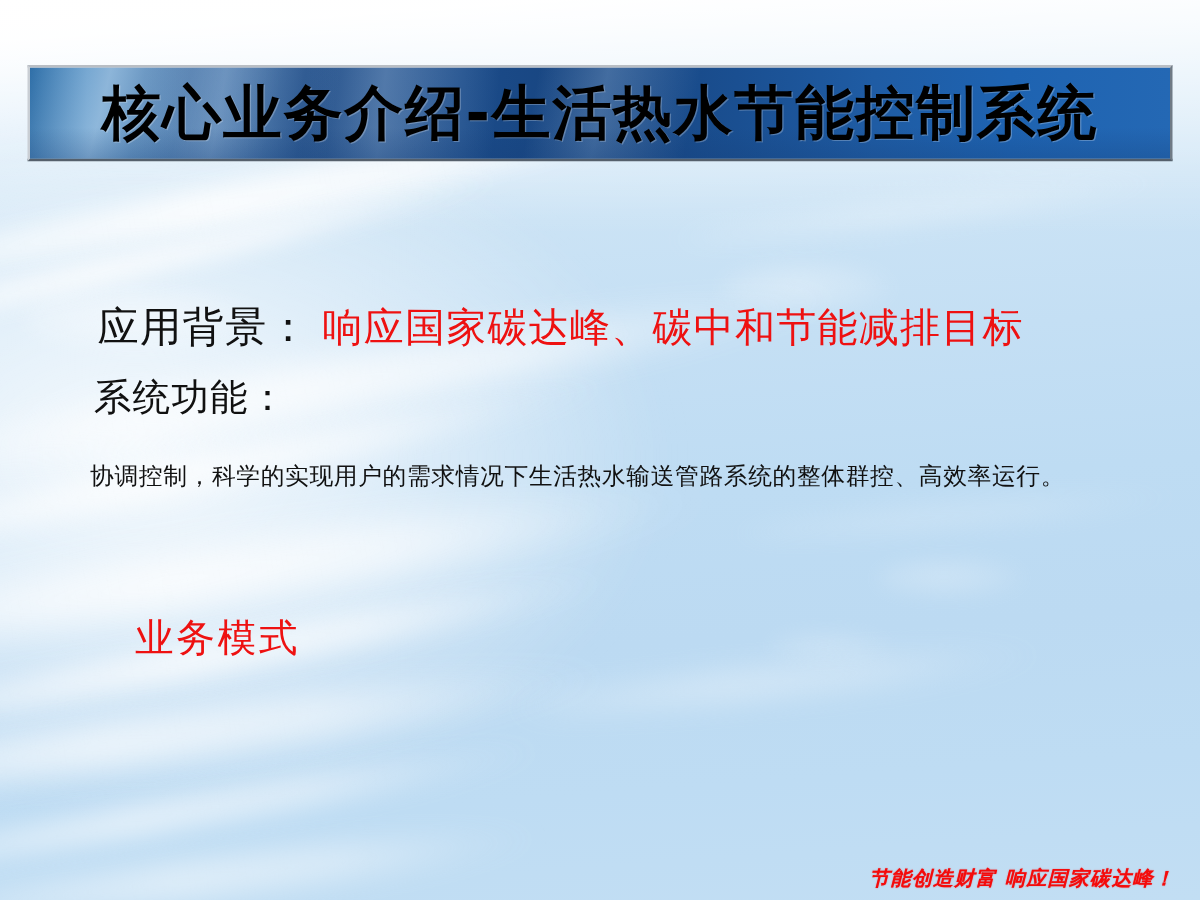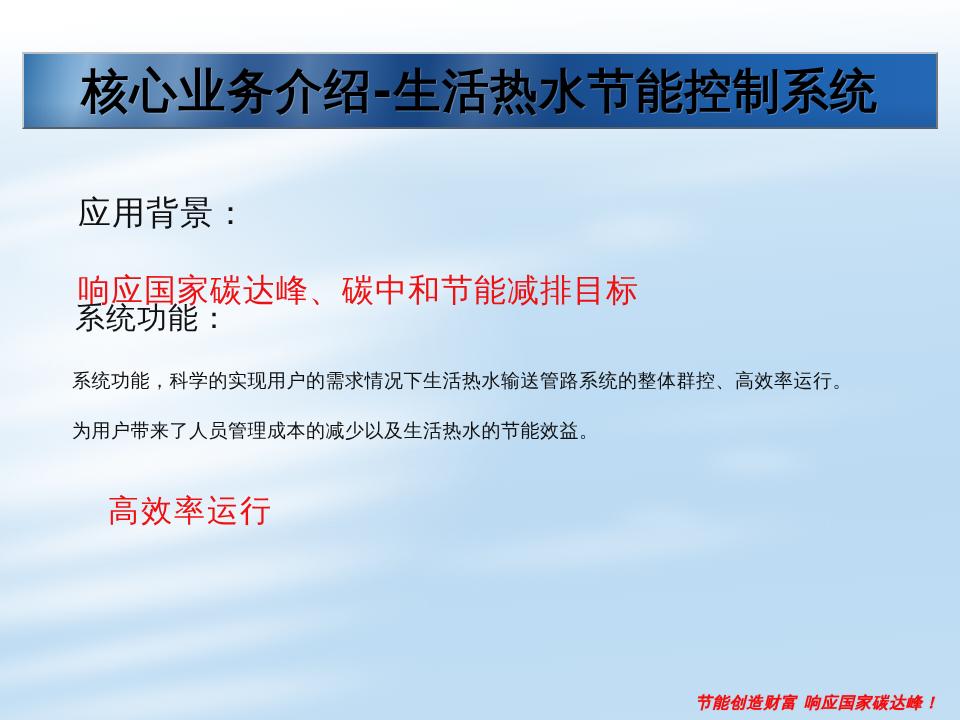--- a/index.html
+++ b/index.html
@@ -183,21 +183,21 @@
     letter-spacing: 2px;
   }
   .body-text {
     font-family: "Liberation Serif", "DejaVu Serif", serif;
     font-size: 19px;
     color: #111111;
     letter-spacing: 0.5px;
     white-space: nowrap;
   }
 
-  #row-background { left: 78px; top: 191px; flex-direction: column; }
+  #row-background { left: 78px; top: 208px; }
   #row-background .gap { display:inline-block; width: 10px; }
 
   #row-function  { left: 75px; top: 298px; flex-direction: column; }
   #row-function .gap { display:inline-block; width: 14px; }
 
   #func-line2 { position:absolute; left: 72px; top: 368px; }
   #func-line3 { position:absolute; left: 72px; top: 418px; }
 
   #row-model { left: 74px; top: 490px; }
   #row-model .gap { display:inline-block; width: 34px; }
@@ -249,23 +249,22 @@
   <div class="row" id="row-background">
     <span class="label-big">应用背景：</span>
     <span class="gap"></span>
     <span class="val-red-big">响应国家碳达峰、碳中和节能减排目标</span>
   </div>
 
   <div class="row" id="row-function">
     <span class="label-mid">系统功能：</span>
     <span class="gap"></span>
   </div>
-  <div class="body-text" id="func-line2">系统功能，科学的实现用户的需求情况下生活热水输送管路系统的整体群控、高效率运行。</div>
-  <div class="body-text" id="func-line3">为用户带来了人员管理成本的减少以及生活热水的节能效益。</div>
+  <div class="body-text" id="func-line2">协调控制，科学的实现用户的需求情况下生活热水输送管路系统的整体群控、高效率运行。</div>
 
   <div class="row" id="row-model">
     <span class="gap"></span>
-    <span class="val-red-mid">高效率运行</span>
+    <span class="val-red-mid">业务模式</span>
   </div>
 
   <div id="footer-slogan">节能创造财富 响应国家碳达峰！</div>
 
 </div>
 
 </body></html>

